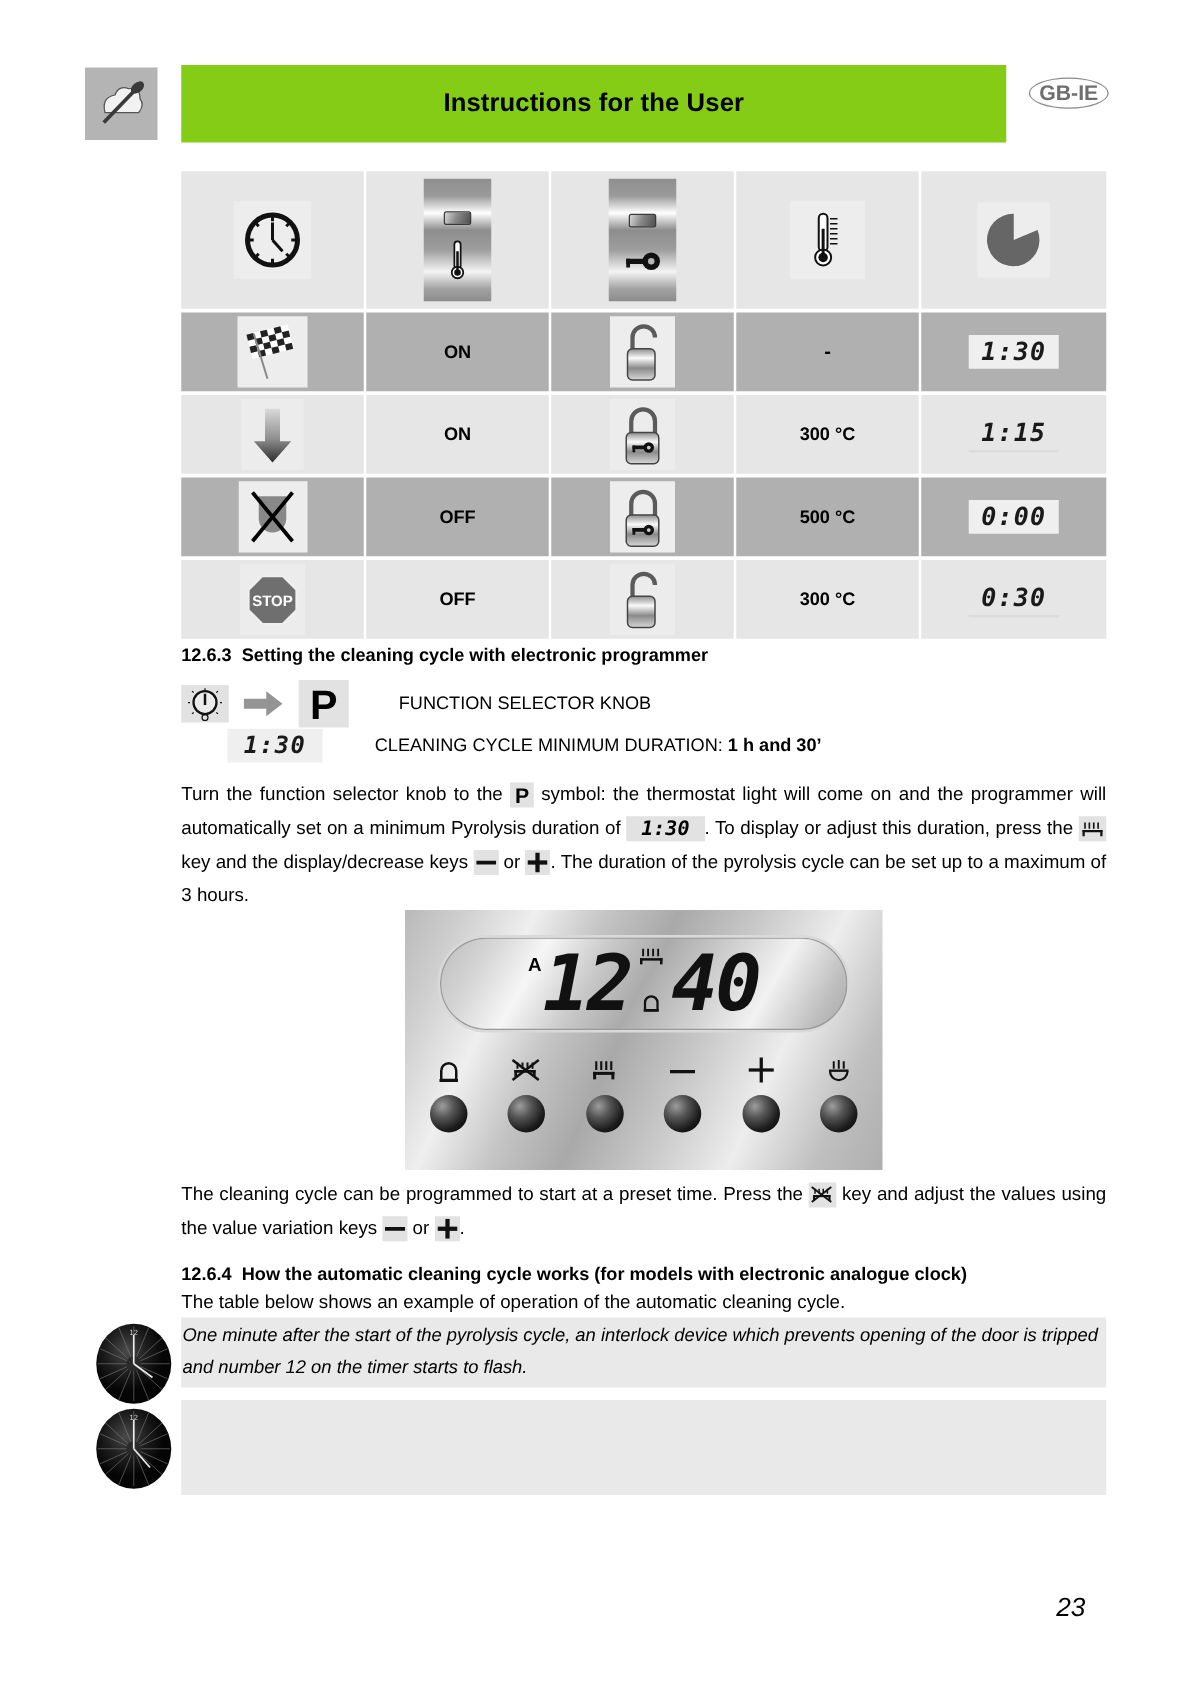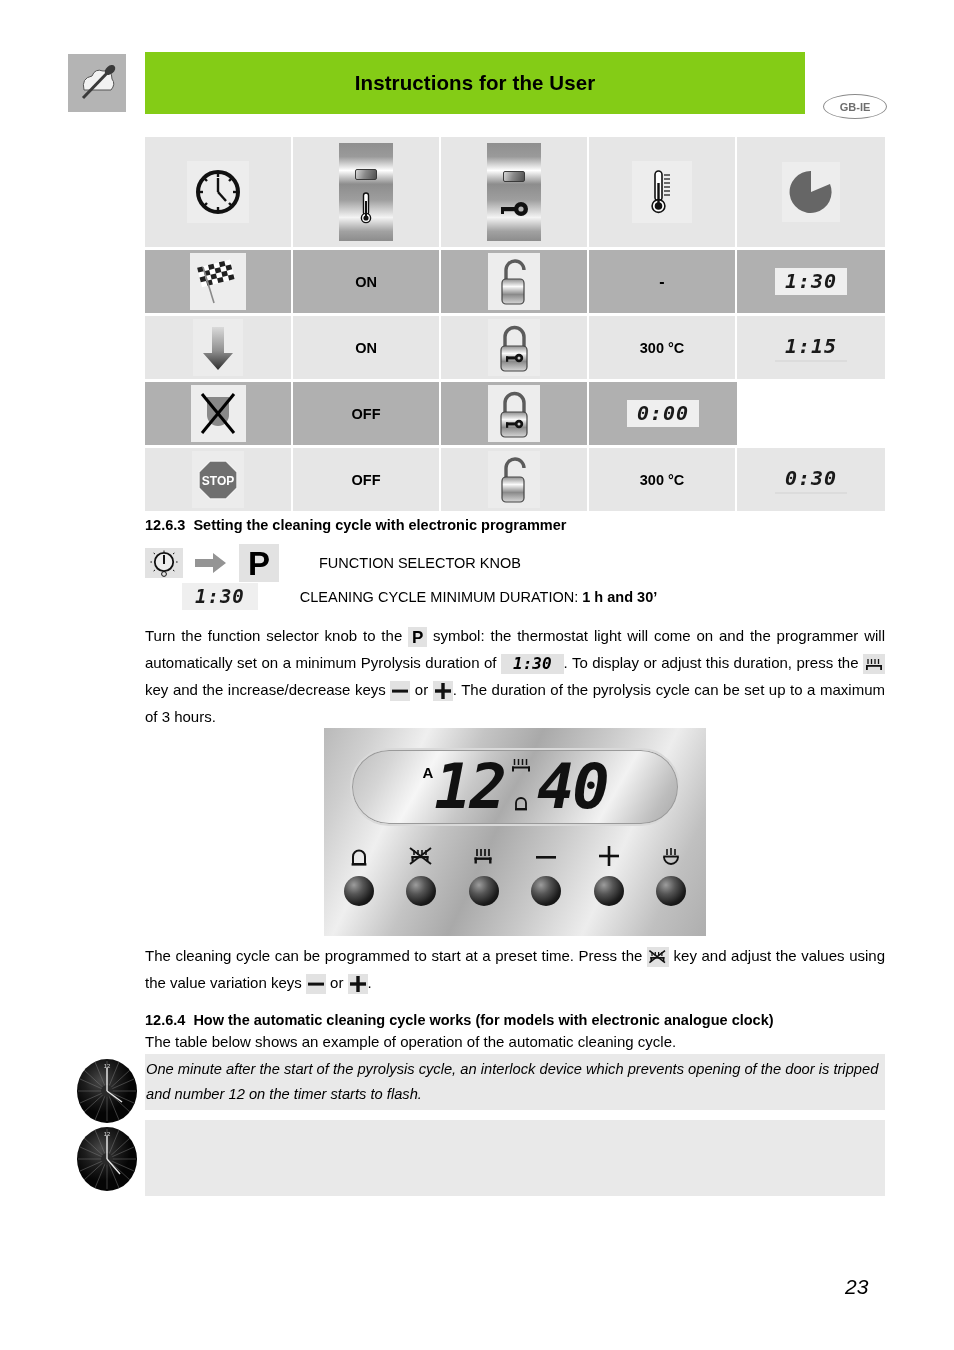--- a/index.html
+++ b/index.html
@@ -23,22 +23,22 @@
     position: absolute; left: 145px; top: 52px;
     width: 660px; height: 62px;
     background: #84cc16;
     display: flex; align-items: center; justify-content: center;
   }
   .hdr-title { font-size: 20.5px; font-weight: bold; letter-spacing: .1px; }
   .hdr-badge {
     position: absolute; left: 823px; top: 62px;
     width: 64px; height: 25px;
     border: 1.6px solid #8a8a8a; border-radius: 50%;
-    color: #6e6e6e; font-size: 11px; font-weight: bold;
-    display: flex; align-items: center; justify-content: center; margin-top: 32px;
+    color: #6e6e6e; font-size: 17px; font-weight: bold;
+    display: flex; align-items: center; justify-content: center;
   }
 
   
   .tbl { position: absolute; left: 145px; top: 137px; width: 740px; }
   .trow { display: flex; width: 100%; }
   .tcell {
     display: flex; align-items: center; justify-content: center;
     position: relative;
   }
   .tcell + .tcell { margin-left: 2px; }
@@ -380,20 +380,23 @@
               <stop offset="62%" stop-color="#8a8a8a"></stop>
                   <stop offset="100%" stop-color="#d7d7d7"></stop>
             </linearGradient>
               </defs>
             <circle cx="25" cy="36" r="4.2" fill="#111"></circle>
               <circle cx="25" cy="36" r="1.5" fill="#ccc"></circle>
             <rect x="12" y="34.4" width="11" height="3" fill="#111"></rect>
             <rect x="12" y="34.4" width="2.2" height="5.4" fill="#111"></rect>
           </svg>
         </div>
+      </div>
+      <div class="tcell c4">
+        <span class="cell-txt">500 °C</span>
       </div>
       <div class="tcell c5">
         <span class="lcd">0:00</span>
       </div>
     </div>
 
     <div class="trow row-b">
       <div class="tcell c1">
         <div class="tile" style="width:52px;height:57px;background:#ececec;">
           <svg width="44" height="44" viewBox="0 0 44 44">
@@ -473,21 +476,21 @@
           <g stroke="#111" stroke-width="1.3" fill="none">
             <path d="M3 2 v5"></path>
             <path d="M6.5 2 v5"></path>
             <path d="M10 2 v5"></path>
             <path d="M13.5 2 v5"></path>
           </g>
           <rect x="1" y="8" width="16" height="1.8" fill="#111"></rect>
           <rect x="1" y="8" width="1.8" height="5" fill="#111"></rect>
           <rect x="15.2" y="8" width="1.8" height="5" fill="#111"></rect>
         </svg>
-      </span><span> key and the increase/decrease keys </span><span class="inl inl-sign">
+      </span><span> key and the display/decrease keys </span><span class="inl inl-sign">
         <svg width="16" height="6" viewBox="0 0 16 6">
           <rect x="0" y="1.6" width="16" height="3" fill="#111"></rect>
         </svg>
       </span><span> or </span><span class="inl inl-sign">
         <svg width="16" height="16" viewBox="0 0 16 16">
           <rect x="0" y="6.3" width="16" height="3.4" fill="#111"></rect>
           <rect x="6.3" y="0" width="3.4" height="16" fill="#111"></rect>
         </svg>
       </span><span>. The duration of the pyrolysis cycle can be set up to a maximum of 3 hours.</span>
   </div>

